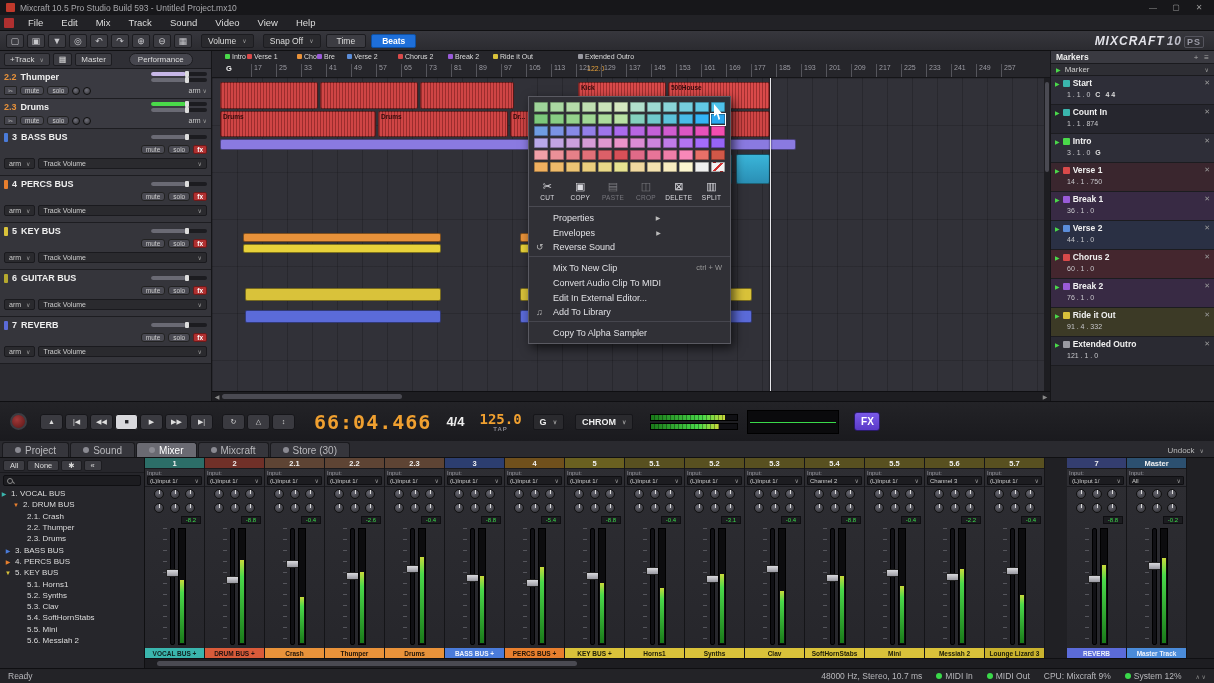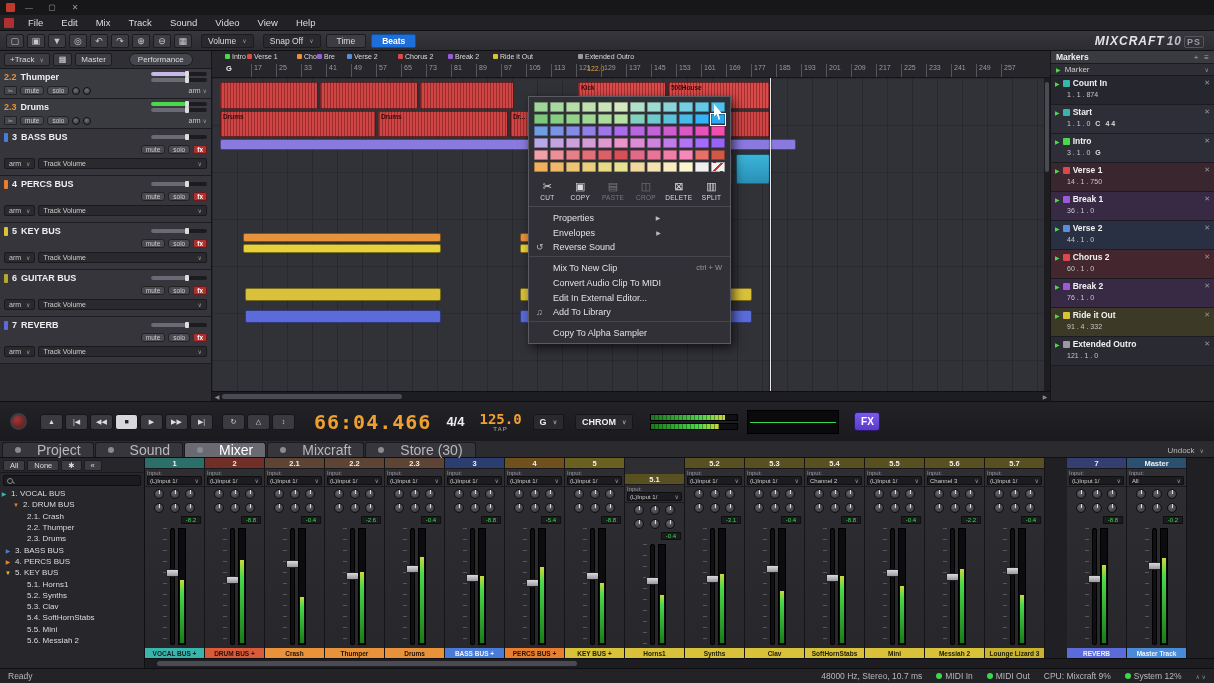--- a/index.html
+++ b/index.html
@@ -93,21 +93,21 @@
 #tempo small{display:block;font-size:6px;color:#8a8a92;letter-spacing:1px;font-family:"Liberation Sans",sans-serif}
 .tsel{height:16px;background:#2a2a2e;border:1px solid #16161a;border-radius:2px;display:flex;align-items:center;gap:4px;padding:0 6px;font-size:9px;color:#eee;font-weight:bold;margin-left:8px}
 #meters{margin-left:14px;display:flex;flex-direction:column;gap:2px}
 .mtr{width:88px;height:7px;background:#101014;border:1px solid #000;position:relative}
 .mtr i{position:absolute;left:0;top:0;bottom:0;background:linear-gradient(90deg,#1a7a1a,#4ad94a 70%,#c9d93a);background-image:repeating-linear-gradient(90deg,transparent 0 3px,rgba(0,0,0,.35) 3px 4px),linear-gradient(90deg,#1a7a1a,#4ad94a 70%,#c9d93a)}
 #scope{width:92px;height:24px;background:#0a0a0c;border:1px solid #000;margin-left:6px;position:relative}
 #scope::after{content:"";position:absolute;left:2px;right:2px;top:50%;height:1px;background:#3ad94a}
 #fxbig{margin-left:12px;width:26px;height:19px;border-radius:3px;background:linear-gradient(#7a5ae8,#5a3ac8);color:#fff;font-weight:bold;font-size:10px;display:flex;align-items:center;justify-content:center;border:1px solid #2a1a6a}
 
 #tabsrow{position:absolute;top:441px;left:0;right:0;height:17px;background:#2a2a2f;display:flex;align-items:flex-end;padding:0 2px;gap:1px;border-bottom:1px solid #101012}
-.tab{height:15px;padding:0 12px;display:flex;align-items:center;gap:16px;font-size:14px;border-radius:3px 3px 0 0;border:1px solid #1a1a1e;border-bottom:none;background:#36363c;color:#b8b8bc}
+.tab{height:15px;padding:0 12px;display:flex;align-items:center;gap:4px;font-size:10px;border-radius:3px 3px 0 0;border:1px solid #1a1a1e;border-bottom:none;background:#36363c;color:#b8b8bc}
 .tabico{width:6px;height:6px;border-radius:50%;background:#8a8a92}
 #undock{margin-left:auto;display:flex;align-items:flex-end;gap:3px;font-size:8px;color:#bbb;padding:0 8px 2px 0}
 
 #mixer{position:absolute;top:458px;left:0;right:0;height:210px;display:flex;background:#202024}
 #tree{width:145px;background:#26262b;border-right:1px solid #101012;display:flex;flex-direction:column}
 #tree-head{height:15px;display:flex;gap:2px;align-items:center;padding:0 3px;border-bottom:1px solid #1a1a1e}
 .treebtn{height:11px;padding:0 6px;background:#3c3c42;border:1px solid #1c1c20;border-radius:2px;font-size:7.5px;color:#ddd;display:flex;align-items:center}
 #searchbox{margin:2px 3px;height:11px;background:#1c1c20;border:1px solid #0f0f12;border-radius:2px;display:flex;align-items:center;padding:0 3px;gap:3px}
 #searchbox input{background:transparent;border:none;outline:none;color:#ddd;font-size:7.5px;width:100%}
 .mag{width:6px;height:6px;border:1px solid #888;border-radius:50%;position:relative;flex:0 0 auto}
@@ -157,20 +157,21 @@
 .cmi .carr{margin-left:auto;font-size:6px;color:#bbb}
 .cmi .csc{margin-left:auto;font-size:7.5px;color:#999}
 #citems .cmi:nth-of-type(3),#citems .cmi:nth-of-type(7){border-bottom:1px solid #46464e;height:17px;padding-bottom:3px;margin-bottom:3px}
 #cursor{position:absolute;left:714px;top:104px;width:11px;height:16px;background:#fff;clip-path:polygon(0 0,0 78%,26% 64%,42% 100%,56% 94%,40% 60%,70% 58%);filter:drop-shadow(1px 1px 1px #000);z-index:30}
 </style>
 </head>
 <body>
 
 <div id="titlebar">
   <span class="appico"></span>
+  <span class="title">Mixcraft 10.5 Pro Studio Build 593 - Untitled Project.mx10</span>
   <span class="winbtn min"></span>
   <span class="winbtn max"></span>
   <span class="winbtn cls"></span>
 </div>
 
 <div id="menubar">
   <span class="mico"></span>
 
     <span class="mitem">File</span>
 
@@ -606,45 +607,45 @@
       <span>Markers</span>
       <span class="hico">+</span>
       <span class="hico" style="margin-left:2px">≡</span>
     </div>
     <div id="mk-sub">
       <span class="loc"></span>
       <span>Marker</span>
       <span class="chevi"></span>
     </div>
 
+      <div class="mrow" style="background: rgb(46, 46, 56);">
+        <div class="l1">
+          <span class="loc"></span>
+          <span class="mic" style="background: rgb(58, 181, 173);"></span>
+          <span class="mname">Start</span>
+          <span class="mx"></span>
+        </div>
+        <div class="l2">
+          <span>1 . 1 . 0</span>
+          <span class="mkey">C</span>
+          <span class="mkey">4 4</span>
+        </div>
+      </div>
+
       <div class="mrow" style="background: rgb(38, 38, 46);">
         <div class="l1">
           <span class="loc"></span>
           <span class="mic" style="background: rgb(58, 181, 173);"></span>
           <span class="mname">Count In</span>
           <span class="mx"></span>
         </div>
         <div class="l2">
           <span>1 . 1 . 874</span>
           <span class="mkey"></span>
           <span class="mkey"></span>
-        </div>
-      </div>
-
-      <div class="mrow" style="background: rgb(46, 46, 56);">
-        <div class="l1">
-          <span class="loc"></span>
-          <span class="mic" style="background: rgb(58, 181, 173);"></span>
-          <span class="mname">Start</span>
-          <span class="mx"></span>
-        </div>
-        <div class="l2">
-          <span>1 . 1 . 0</span>
-          <span class="mkey">C</span>
-          <span class="mkey">4 4</span>
         </div>
       </div>
 
       <div class="mrow" style="background: rgb(46, 46, 56);">
         <div class="l1">
           <span class="loc"></span>
           <span class="mic" style="background: rgb(74, 217, 74);"></span>
           <span class="mname">Intro</span>
           <span class="mx"></span>
         </div>
@@ -1226,21 +1227,21 @@
           <span class="meter">
             <span class="mfill" style="height: 52%;"></span>
           </span>
         </div>
         <div class="sp-name" style="background: rgb(217, 194, 58); color: rgb(32, 32, 10);">
           <span>KEY BUS +</span>
         </div>
       </div>
 
       <div class="strip">
-        <div class="sp-head" style="background: rgb(88, 80, 32); margin-top: 16px;">
+        <div class="sp-head" style="background: rgb(88, 80, 32);">
           <span>5.1</span>
         </div>
         <div class="sp-input">
           <div class="lab">Input:</div>
           <div class="val">
             <span>(L)Input 1/</span>
             <span class="chevi"></span>
           </div>
         </div>
         <div class="krow">

